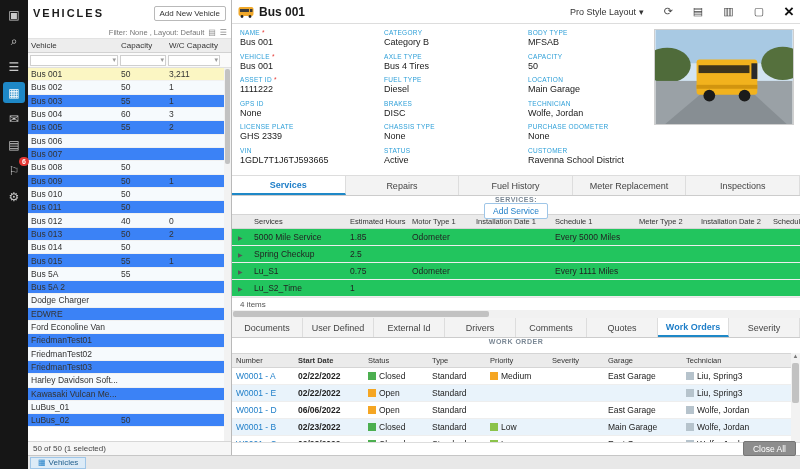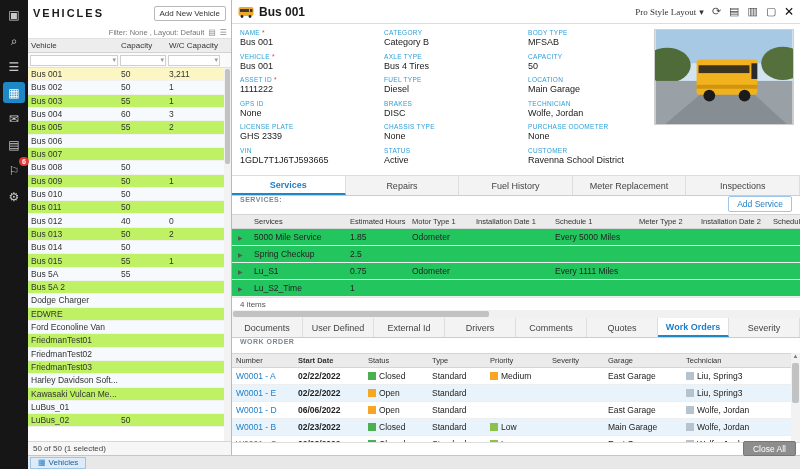--- a/index.html
+++ b/index.html
@@ -29,50 +29,50 @@
     font-size:8px;color:#333;align-items:center;}
   .lc{padding-left:3px;white-space:nowrap;overflow:hidden;}
   .c-name{width:90px;} .c-cap{width:48px;} .c-wc{width:56px;}
   .lp-filterrow{display:flex;height:15px;border-bottom:1px solid #e0e0e0;align-items:center;
     gap:2px;padding:1px 2px;background:#fafafa;}
   .fbox{height:11px;border:1px solid #cfcfcf;background:#fff;display:flex;align-items:center;
     justify-content:flex-end;font-size:7px;color:#999;padding-right:1px;}
   .fb1{width:88px;} .fb2{width:46px;} .fb3{width:52px;}
   .lp-rows{height:373px;overflow:hidden;position:relative;}
   .lp-row{display:flex;height:13.32px;align-items:center;font-size:8.5px;color:#333;
-    border-bottom:1px solid #f1f1f1;background:#bef264;}
+    border-bottom:1px solid #f1f1f1;background:#3b82f6;}
   .lp-row:nth-child(even){background:#f6fafd;}
   .lp-row.selected{background:#fbf6c3;}
   .lp-scroll{position:absolute;right:0;top:0;width:7px;height:373px;background:#f2f2f2;}
   .lp-thumb{position:absolute;top:1px;left:1px;width:5px;height:95px;background:#c2c2c2;border-radius:2px;}
   .lp-status{height:14px;border-top:1px solid #d7d7d7;background:#f6f6f6;font-size:8px;color:#444;
     display:flex;align-items:center;padding:0 5px;}
 
   
   .main{position:absolute;left:232px;top:0;width:568px;height:442px;background:#fff;}
   .m-header{height:24px;border-bottom:1px solid #ddd;display:flex;align-items:center;padding:0 6px;gap:5px;}
   .m-title{font-size:12px;font-weight:bold;color:#1b1b1b;}
-  .m-right{margin-left:auto;display:flex;align-items:center;gap:8px;font-family:Liberation Serif, serif;}
+  .m-right{margin-left:auto;display:flex;align-items:center;gap:20px;}
   .layout-dd{font-size:9px;color:#333;display:flex;align-items:center;gap:3px;}
   .tool{font-size:11px;color:#444;}
   .close-x{font-size:17px;font-weight:bold;color:#111;line-height:16px;}
 
   .detail{position:relative;height:152px;border-bottom:1px solid #ddd;padding:5px 8px;}
   .fields{display:grid;grid-template-columns:140px 140px 140px;grid-auto-rows:23.5px;column-gap:4px;}
   .lbl{font-size:6.5px;color:#2d9fd8;letter-spacing:.3px;line-height:8px;white-space:nowrap;}
   .star{color:#e53935;margin-left:2px;}
   .val{font-size:9px;color:#1a1a1a;line-height:11px;white-space:nowrap;overflow:hidden;}
   .photo{position:absolute;right:6px;top:5px;width:140px;height:96px;border:1px solid #cfcfcf;}
 
   .tabs{display:flex;height:20px;background:#f3f3f3;border-bottom:1px solid #ccc;}
   .tab{flex:1;display:flex;align-items:center;justify-content:center;font-size:9px;color:#444;
     border-right:1px solid #ddd;background:#f3f3f3;white-space:nowrap;overflow:hidden;}
   .tab.active{background:#fff;color:#1e7ec8;font-weight:bold;border-bottom:2px solid #1e88c7;}
 
-  .section-head{display:flex;align-items:flex-start;justify-content:space-between;height:18px;padding:0 8px;}
+  .section-head{display:flex;align-items:center;justify-content:space-between;height:18px;padding:0 8px;flex-direction:column;}
   .section-label{font-size:7px;color:#7a8794;letter-spacing:.5px;font-weight:bold;}
   .add-service{font-size:8.5px;color:#1e7ec8;border:1px solid #9fc6e8;background:#fff;
     padding:2px 8px;border-radius:2px;}
 
   .svc-head,.wo-head{display:flex;height:15px;background:#ebebeb;border-top:1px solid #d5d5d5;
     border-bottom:1px solid #d5d5d5;font-size:7.5px;color:#333;align-items:center;}
   .sc,.wc{padding-left:4px;white-space:nowrap;overflow:hidden;flex-shrink:0;}
   .sc.exp{width:18px;padding-left:6px;}
   .sname{width:96px;} .shours{width:62px;} .smotor1{width:64px;} .sinst1{width:72px;}
   .ssched1{width:84px;margin-left:7px;} .smeter2{width:62px;} .sinst2{width:72px;} .ssched2{width:60px;} .smeter3{width:40px;}

